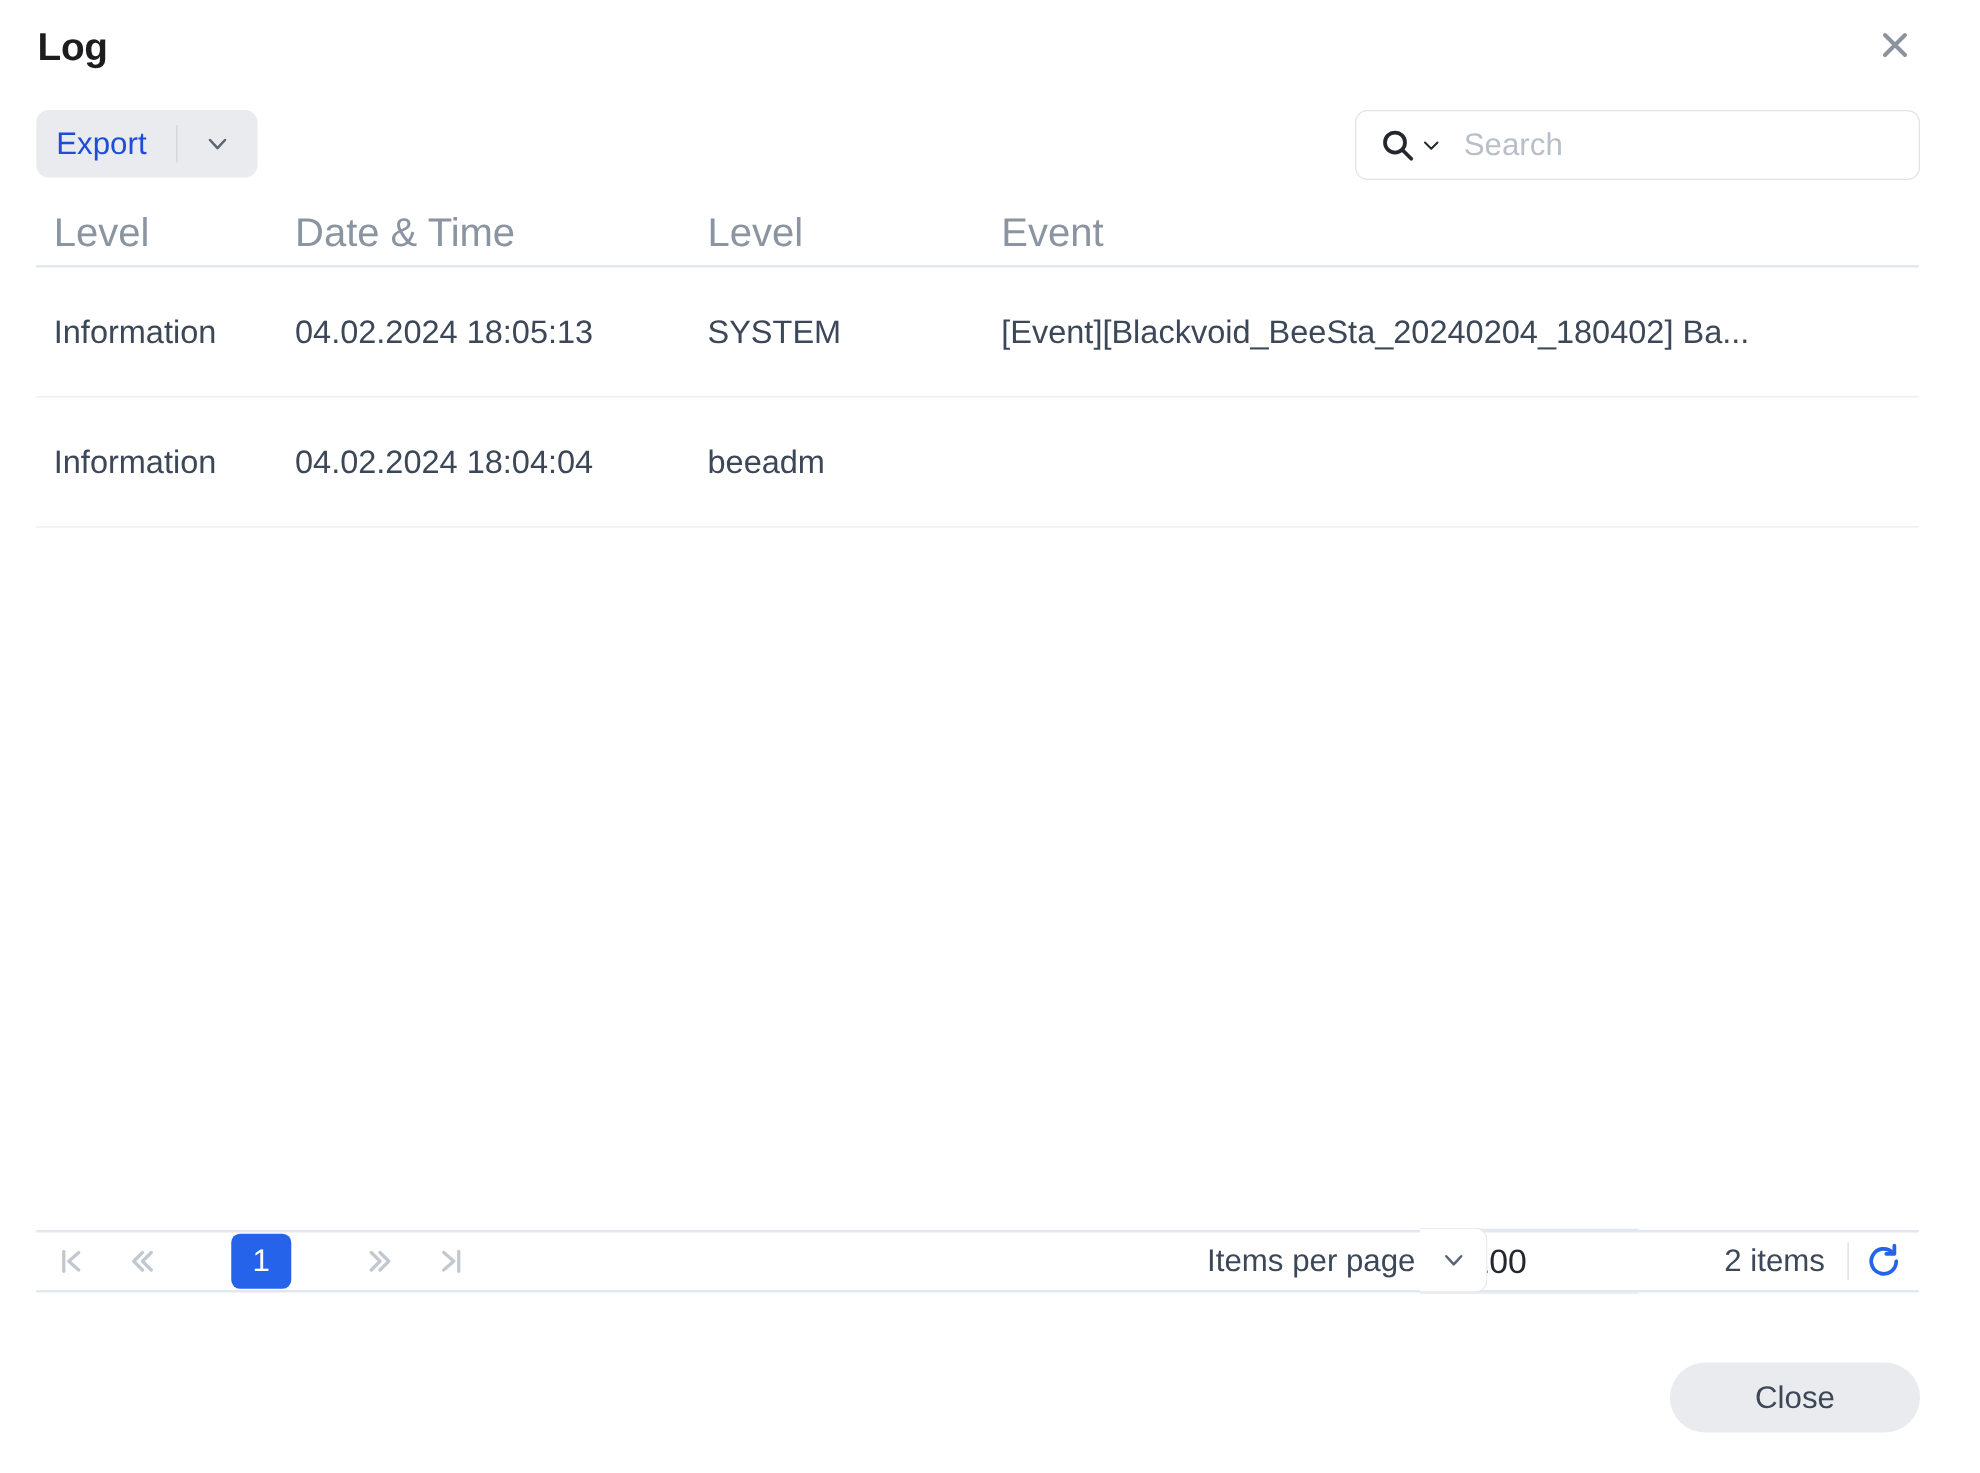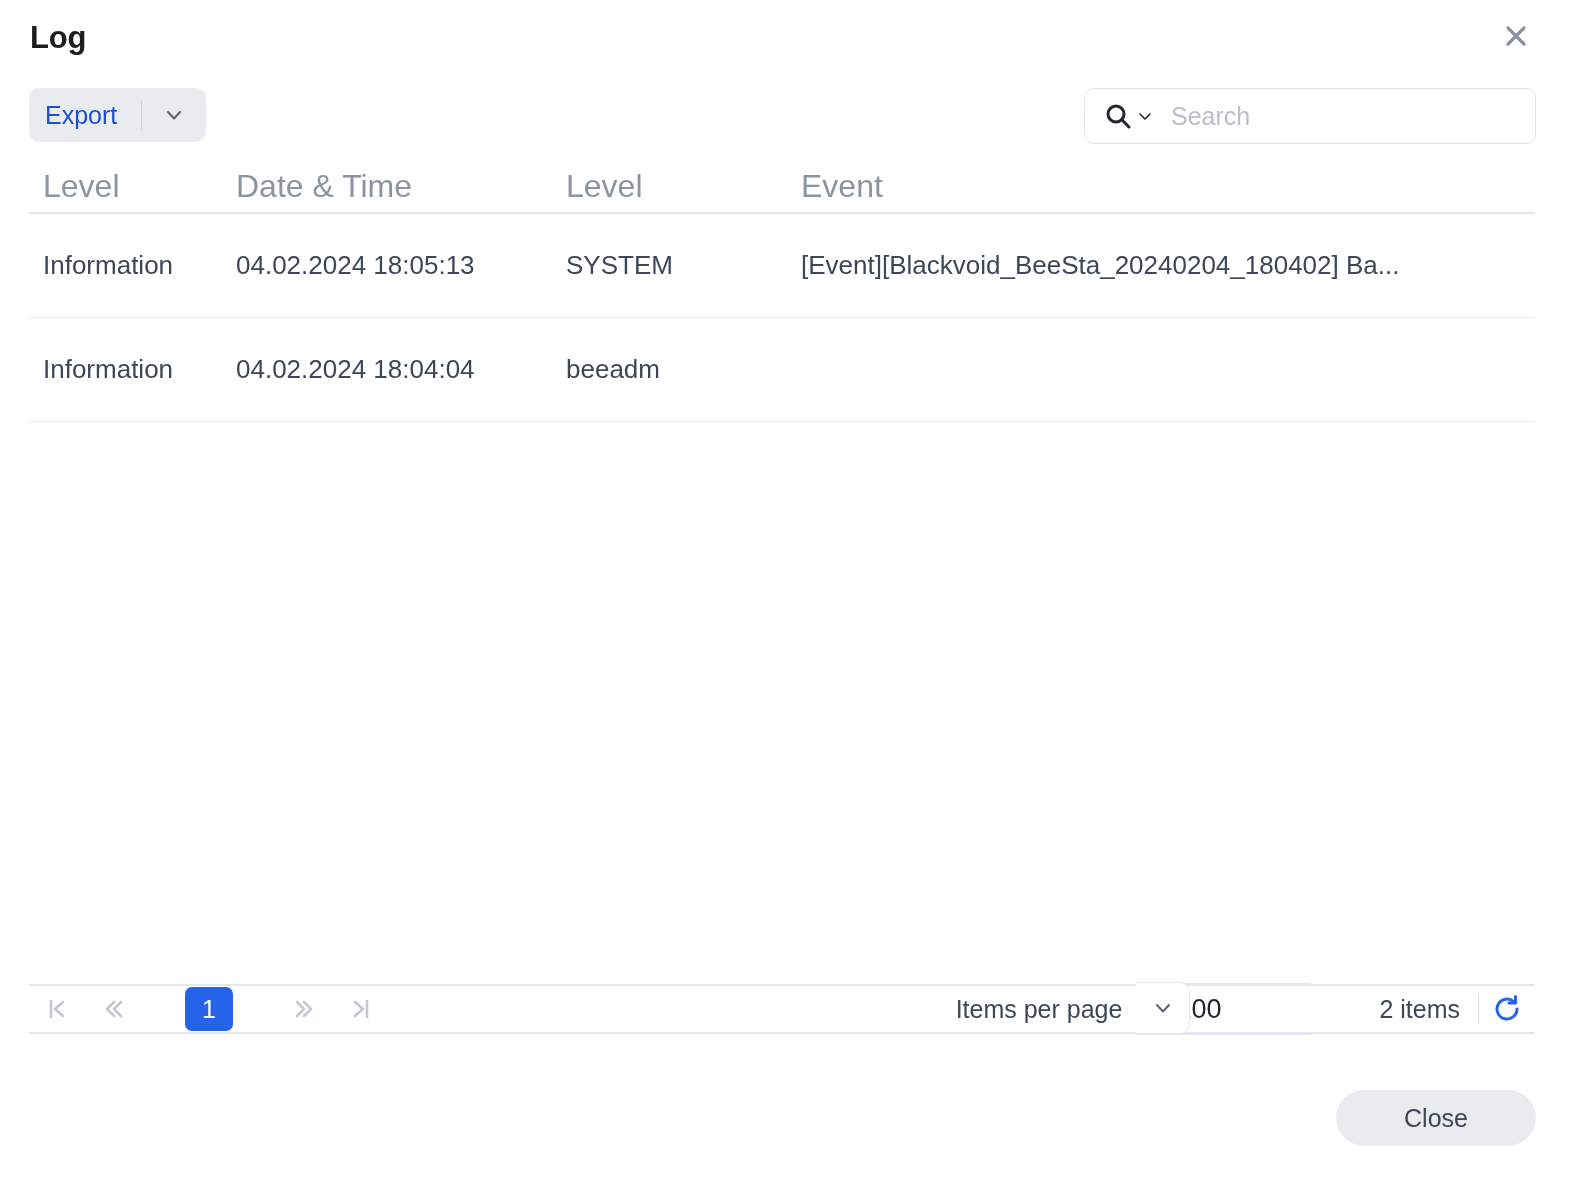--- a/index.html
+++ b/index.html
@@ -205,21 +205,21 @@
     cursor: pointer;
   }
   .pager-right {
     margin-left: auto;
     display: flex;
     align-items: center;
   }
   .ipp-label {
     font-size: 25px;
     color: #3c4858;
-    margin-right: 14px;
+    margin-right: 4px;
   }
   .ipp-select {
     position: relative;
     width: 175px;
     height: 50px;
     display: flex;
     align-items: center;
     border-top: 1px solid #e3e8ee;
     border-bottom: 1px solid #e3e8ee;
     cursor: pointer;

